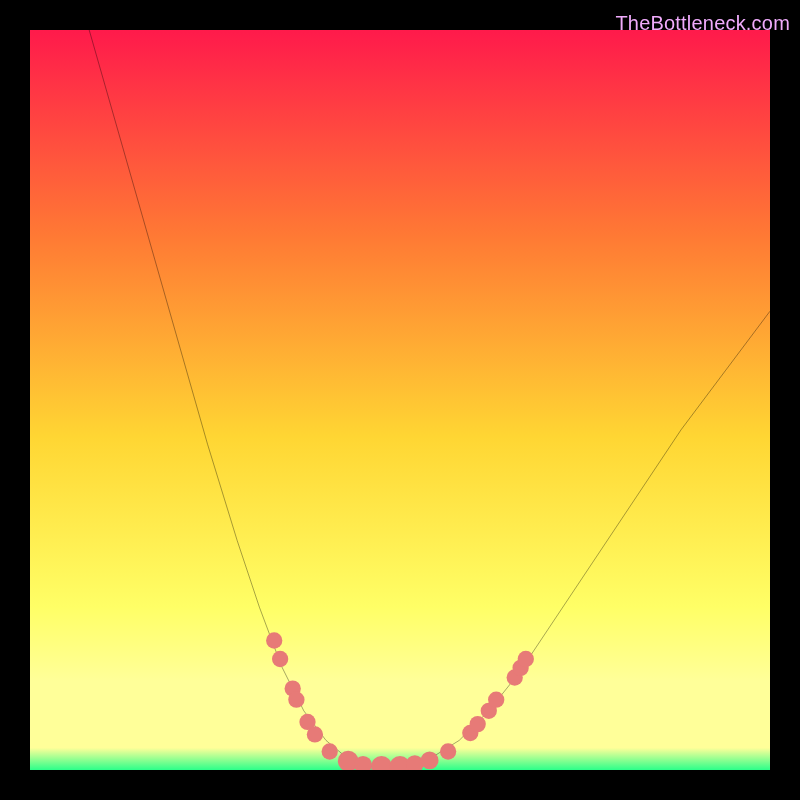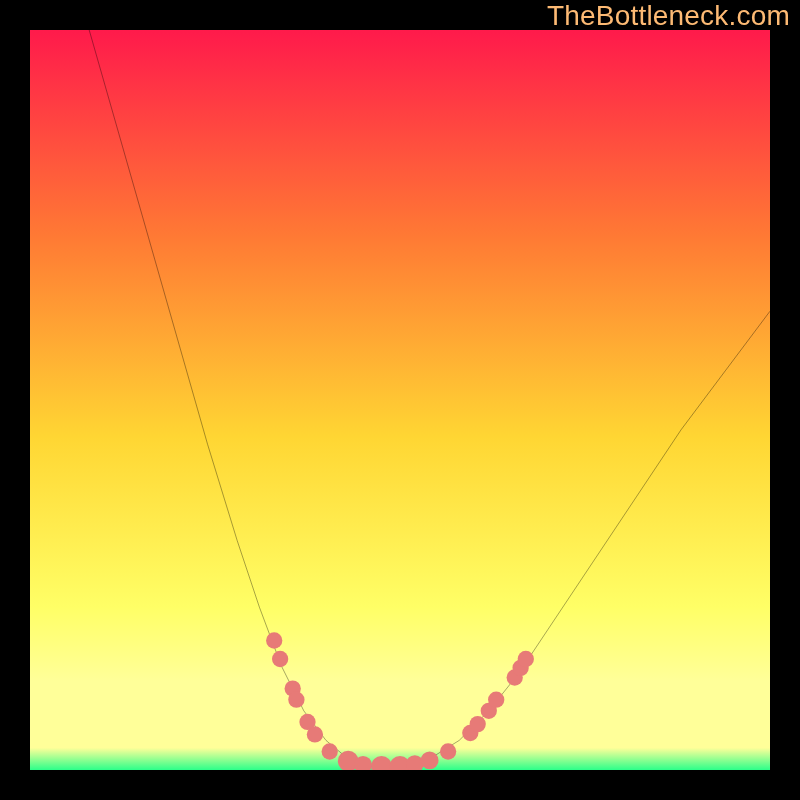--- a/index.html
+++ b/index.html
@@ -21,24 +21,24 @@
   }
   .plot {
     position: absolute;
     top: 30px;
     left: 30px;
     width: 740px;
     height: 740px;
   }
   .watermark {
     position: absolute;
-    top: 0;
+    top: 12px;
     right: 10px;
-    color: #fdba74;
-    font-size: 28px;
+    color: #f0abfc;
+    font-size: 20px;
     font-weight: 500;
     letter-spacing: 0.2px;
     user-select: none;
   }
 </style>
 </head>
 <body>
 
 <div class="frame">
   <svg class="plot" viewBox="0 0 100 100" preserveAspectRatio="none">

